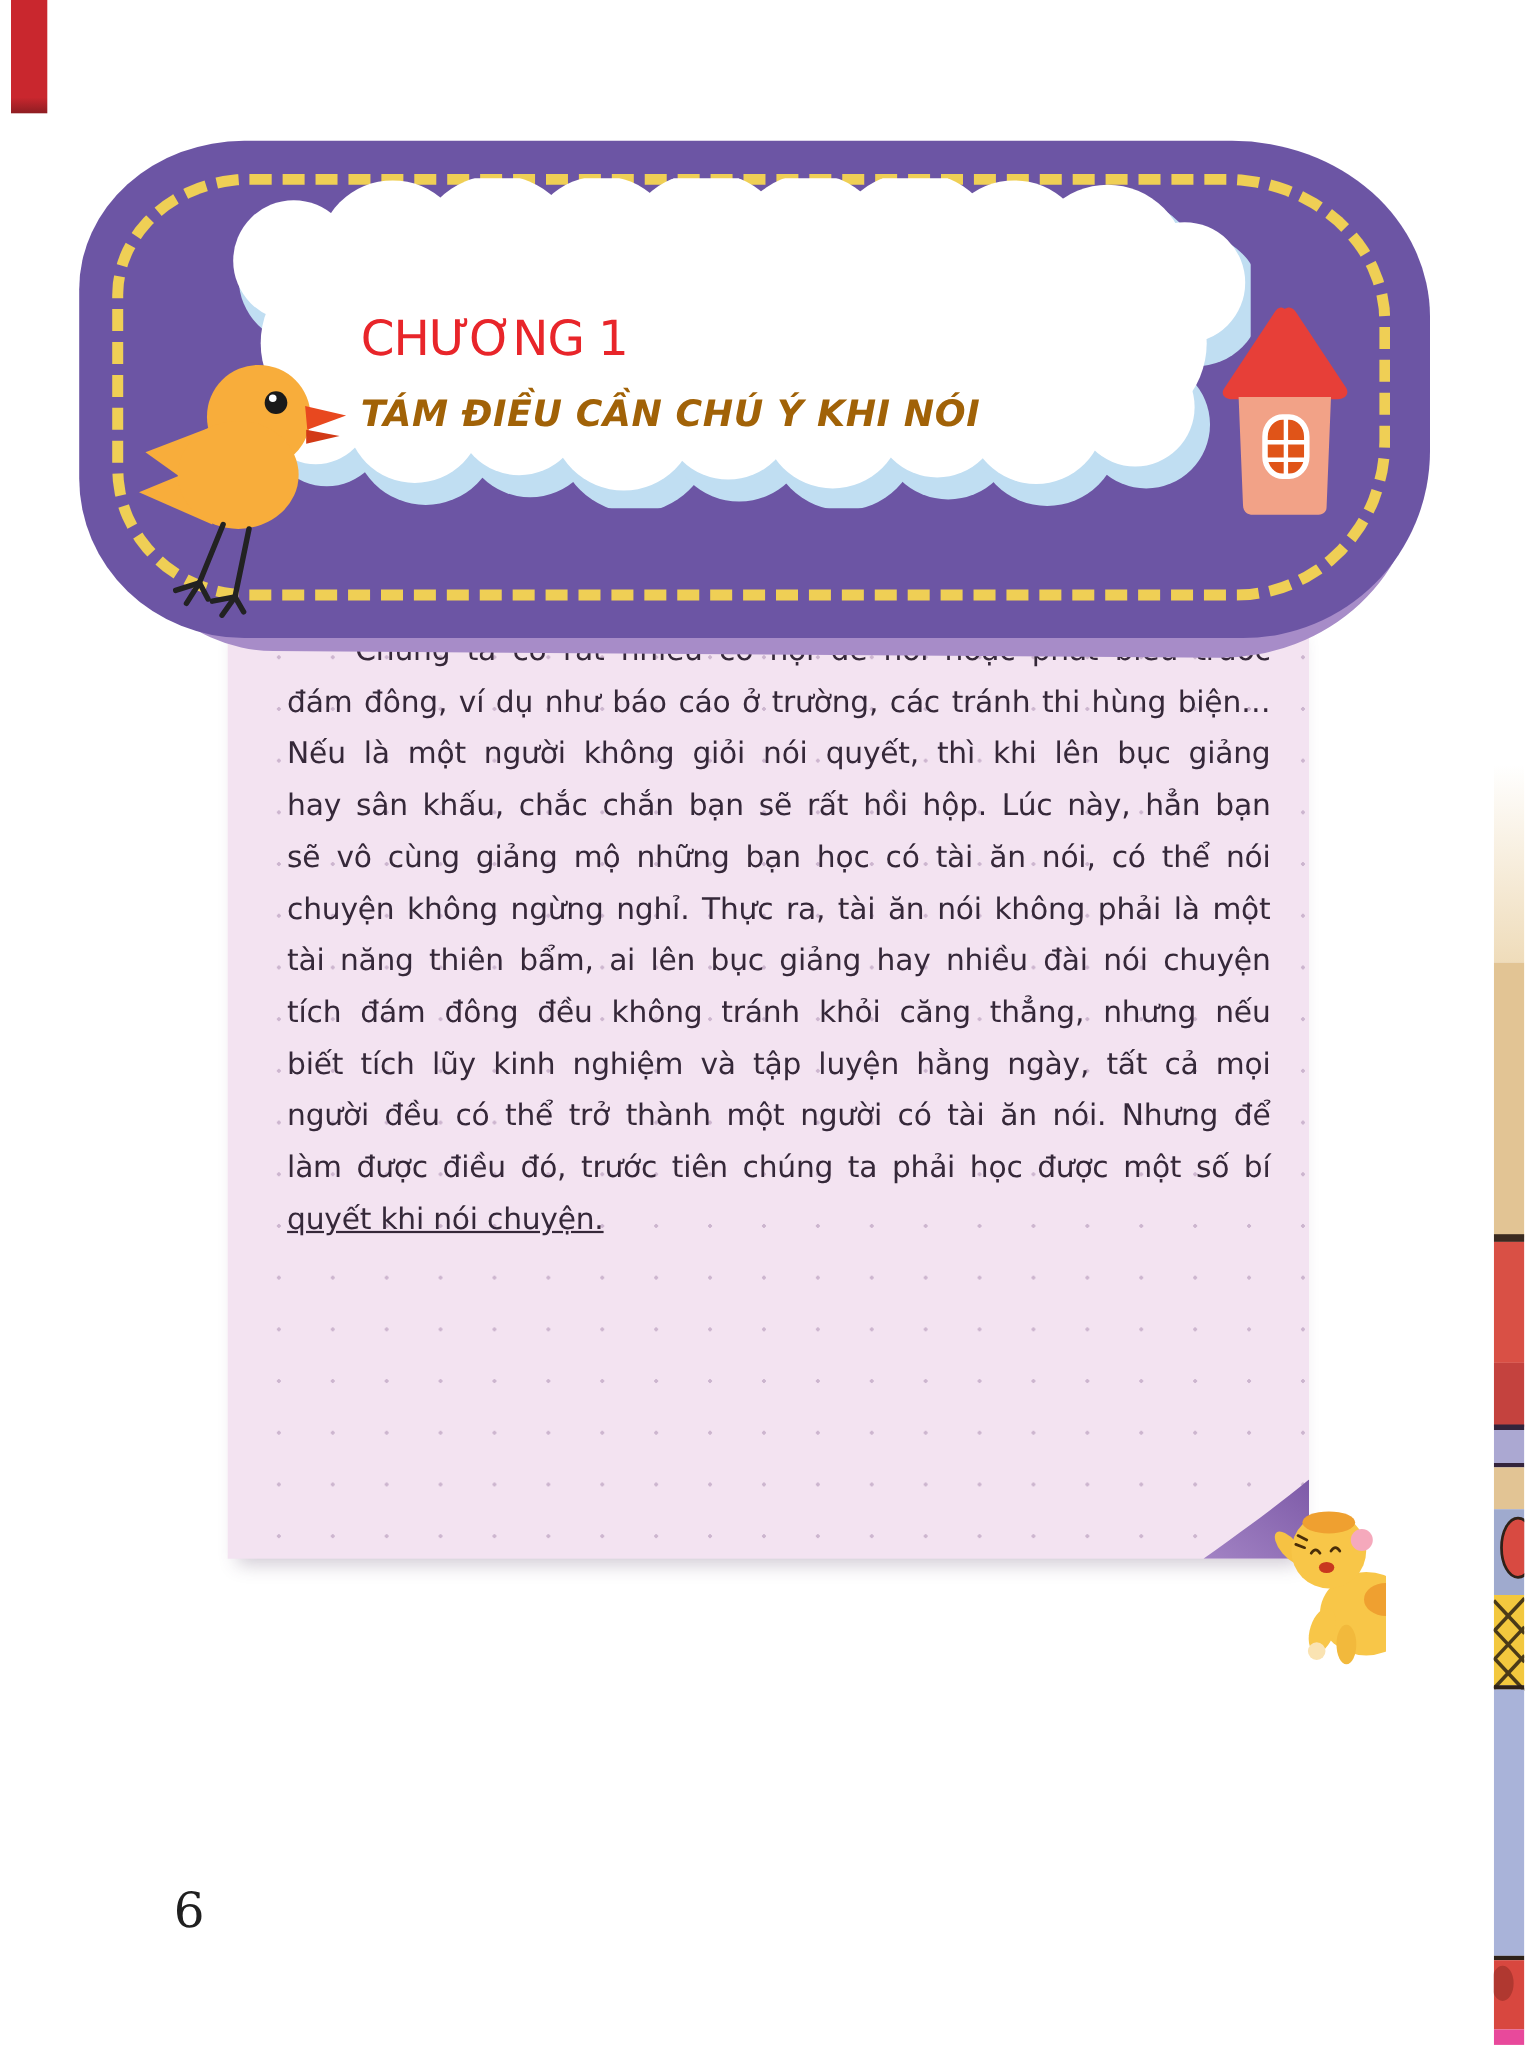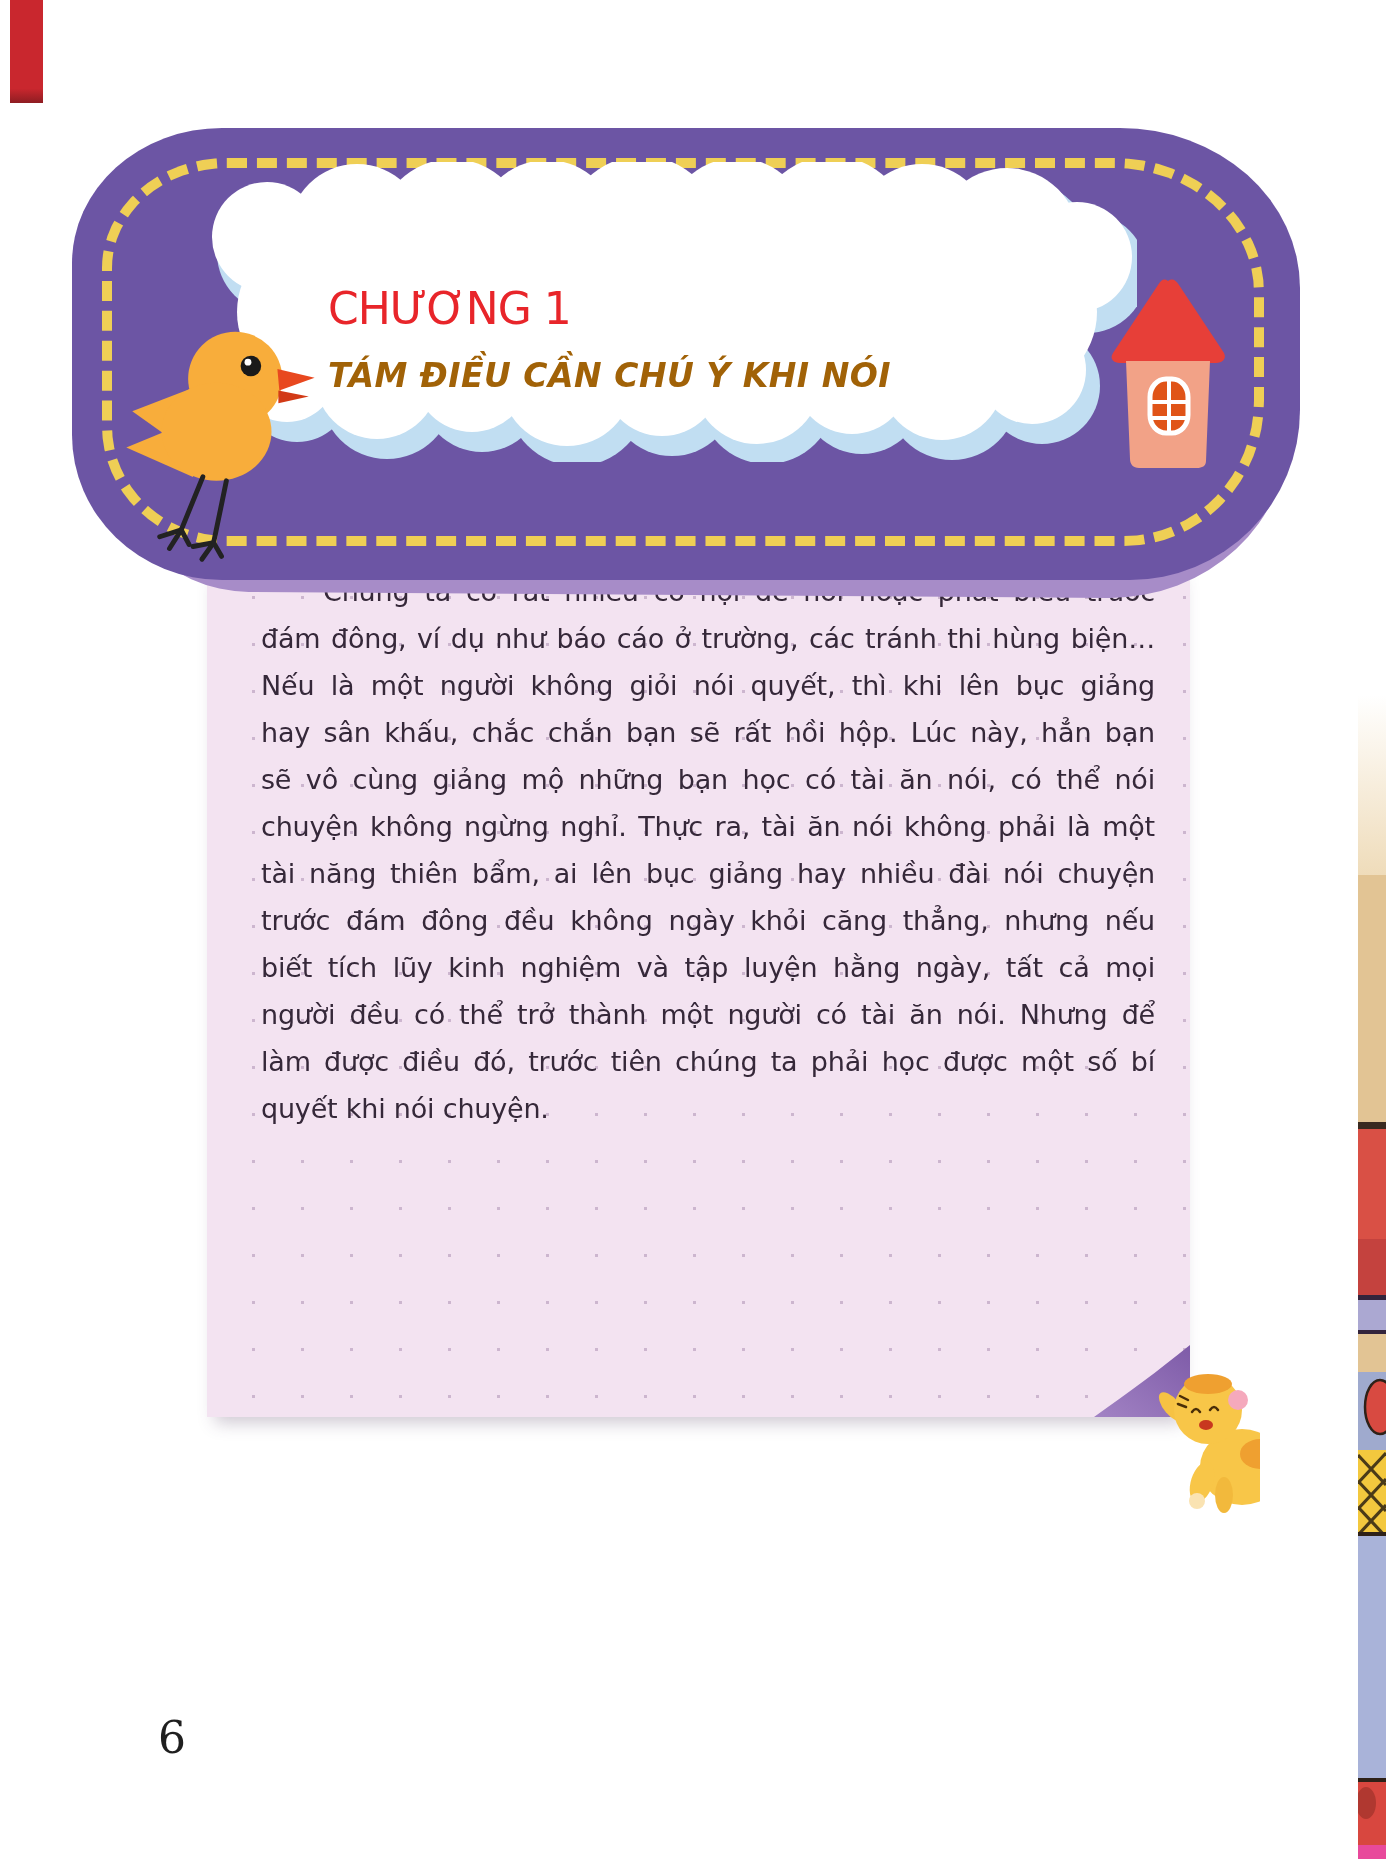--- a/index.html
+++ b/index.html
@@ -34,21 +34,21 @@
   
   .content-panel{position:absolute;left:207px;top:556px;width:983px;height:861px;z-index:1;
            background-color:#f3e3f1;
            background-image:radial-gradient(rgba(158,126,166,.45) 1.6px,rgba(0,0,0,0) 1.8px);
            background-size:49px 47px;background-position:22px 18px;
            box-shadow:0 14px 16px -8px rgba(84,62,96,.28);}
   .paragraph{position:absolute;left:54px;top:12px;width:894px;color:#352839;}
   .pline{height:47px;line-height:47px;font-size:27px;letter-spacing:-.2px;
          text-align:justify;text-align-last:justify;white-space:normal;overflow:visible;}
   .pline.first{text-indent:62px;}
-  .pline.last{text-align-last:left;}
+  .pline.last{text-align-last:left;text-decoration:underline;}
 
   .page-curl{position:absolute;left:1094px;top:1345px;z-index:7;}
   .cat{position:absolute;left:1150px;top:1362px;z-index:8;}
 
   .side-strip{position:absolute;left:1358px;top:695px;z-index:9;}
 
   .page-number{position:absolute;left:158px;top:1712px;
            font-family:"DejaVu Serif","Liberation Serif",serif;
            font-size:44px;color:#1f1f1f;}
 </style>
@@ -150,21 +150,21 @@
 
   <div class="content-panel">
     <div class="paragraph">
         <div class="pline first">Chúng ta có rất nhiều cơ hội để nói hoặc phát biểu trước</div>
         <div class="pline">đám đông, ví dụ như báo cáo ở trường, các tránh thi hùng biện…</div>
         <div class="pline">Nếu là một người không giỏi nói quyết, thì khi lên bục giảng</div>
         <div class="pline">hay sân khấu, chắc chắn bạn sẽ rất hồi hộp. Lúc này, hẳn bạn</div>
         <div class="pline">sẽ vô cùng giảng mộ những bạn học có tài ăn nói, có thể nói</div>
         <div class="pline">chuyện không ngừng nghỉ. Thực ra, tài ăn nói không phải là một</div>
         <div class="pline">tài năng thiên bẩm, ai lên bục giảng hay nhiều đài nói chuyện</div>
-        <div class="pline">trước đám đông đều không ngày khỏi căng thẳng, nhưng nếu</div>
+        <div class="pline">tích đám đông đều không tránh khỏi căng thẳng, nhưng nếu</div>
         <div class="pline">biết tích lũy kinh nghiệm và tập luyện hằng ngày, tất cả mọi</div>
         <div class="pline">người đều có thể trở thành một người có tài ăn nói. Nhưng để</div>
         <div class="pline">làm được điều đó, trước tiên chúng ta phải học được một số bí</div>
         <div class="pline last">quyết khi nói chuyện.</div>
       </div>
   </div>
 
   <svg class="page-curl" width="96" height="72" viewBox="0 0 96 72">
     <defs>
       <linearGradient id="curlGrad" x1="0" y1="1" x2="1" y2="0">

